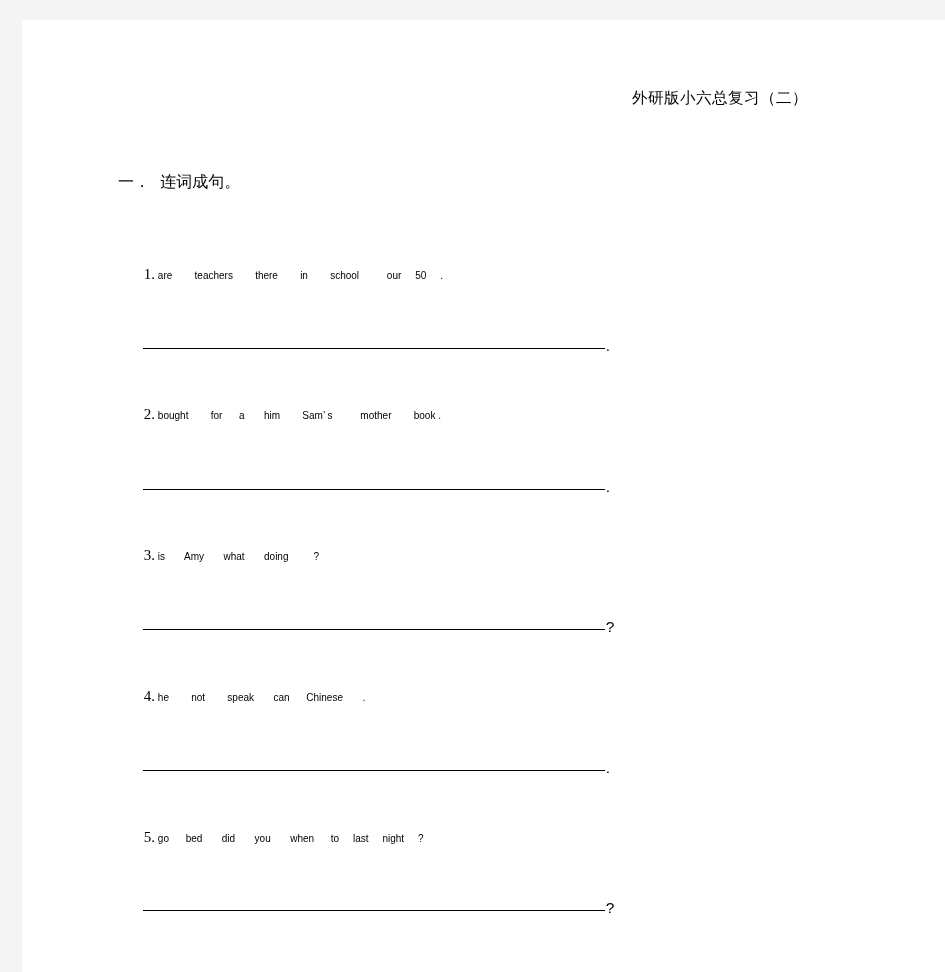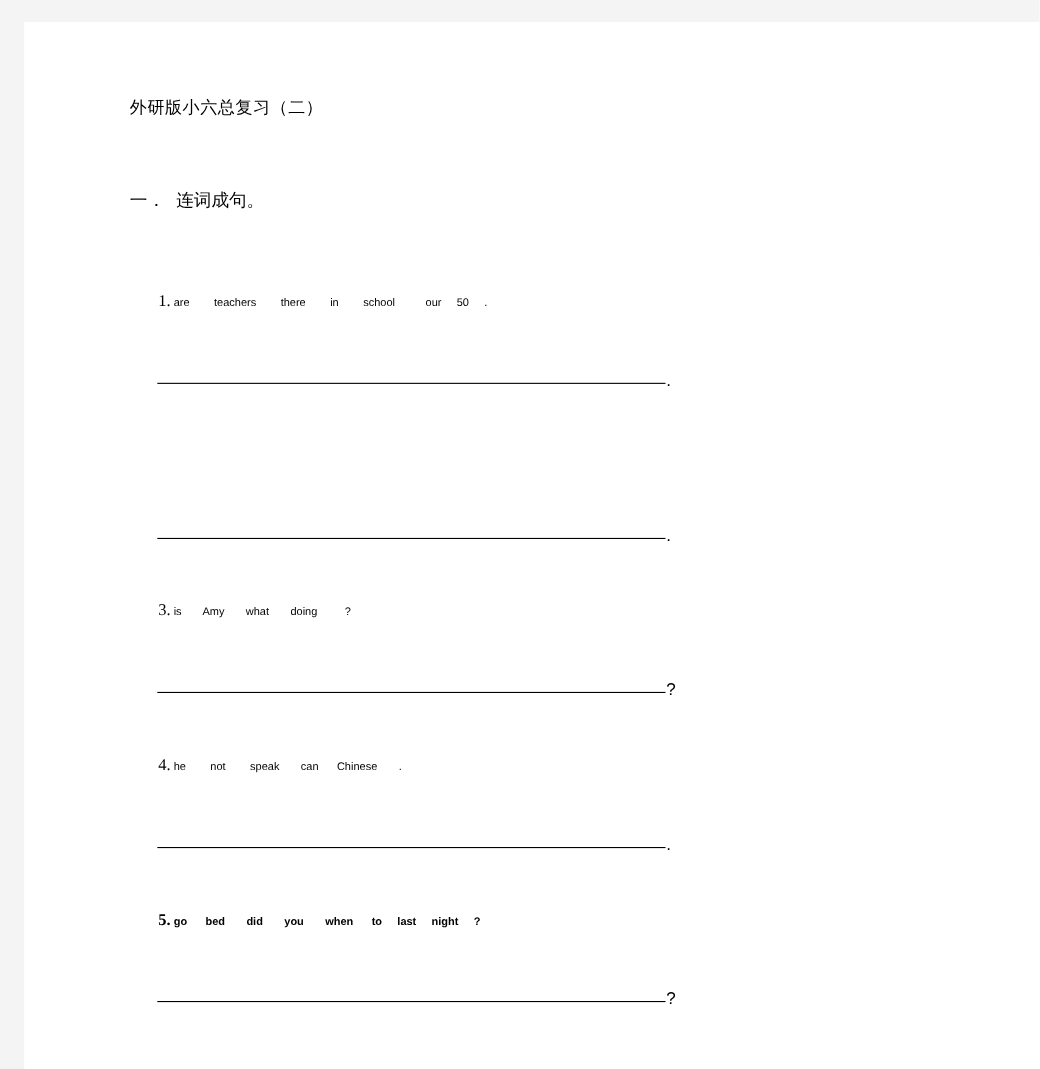--- a/index.html
+++ b/index.html
@@ -31,21 +31,21 @@
     top: 0;
     width: 790px;
     height: 100%;
   }
 
   .doc-title {
     position: absolute;
     top: 68px;
     left: 0;
     width: 690px;
-    text-align: left;
+    text-align: right;
     font-family: "DejaVu Sans", sans-serif;
     font-size: 15.5px;
     color: #000000;
     letter-spacing: 0.5px;
     white-space: pre;
   }
 
   .section-heading {
     position: absolute;
     left: 0;
@@ -109,39 +109,42 @@
 
     <div class="section-heading">一．  连词成句。</div>
 
     <div class="q-line" style="top:230px;">
       <span class="q-num">1.</span><span class="q-words"> are        teachers        there        in        school          our     50     .</span>
     </div>
     <div class="blank-line" style="top:300px;">
       <span class="blank-rule"></span><span class="blank-punct">.</span>
     </div>
 
+    <div class="q-line" style="top:370px;">
+      <span class="q-num">2.</span><span class="q-words"> bought        for      a       him        Sam’ s          mother        book .</span>
+    </div>
     <div class="blank-line" style="top:441px;">
       <span class="blank-rule"></span><span class="blank-punct">.</span>
     </div>
 
     <div class="q-line" style="top:511px;text-align:center;">
       <span class="q-num">3.</span><span class="q-words"> is       Amy       what       doing         ?</span>
     </div>
     <div class="blank-line" style="top:581px;">
       <span class="blank-rule"></span><span class="blank-punct">?</span>
     </div>
 
     <div class="q-line" style="top:652px;text-align:center;">
       <span class="q-num">4.</span><span class="q-words"> he        not        speak       can      Chinese       .</span>
     </div>
     <div class="blank-line" style="top:722px;">
       <span class="blank-rule"></span><span class="blank-punct">.</span>
     </div>
 
-    <div class="q-line" style="top:793px;font-weight:bold;">
+    <div class="q-line" style="top:793px;">
       <span class="q-num">5.</span><span class="q-words"> go      bed       did       you       when      to     last     night     ?</span>
     </div>
     <div class="blank-line" style="top:862px;">
       <span class="blank-rule"></span><span class="blank-punct">?</span>
     </div>
 
   </div>
 </div>
 
 </body></html>

